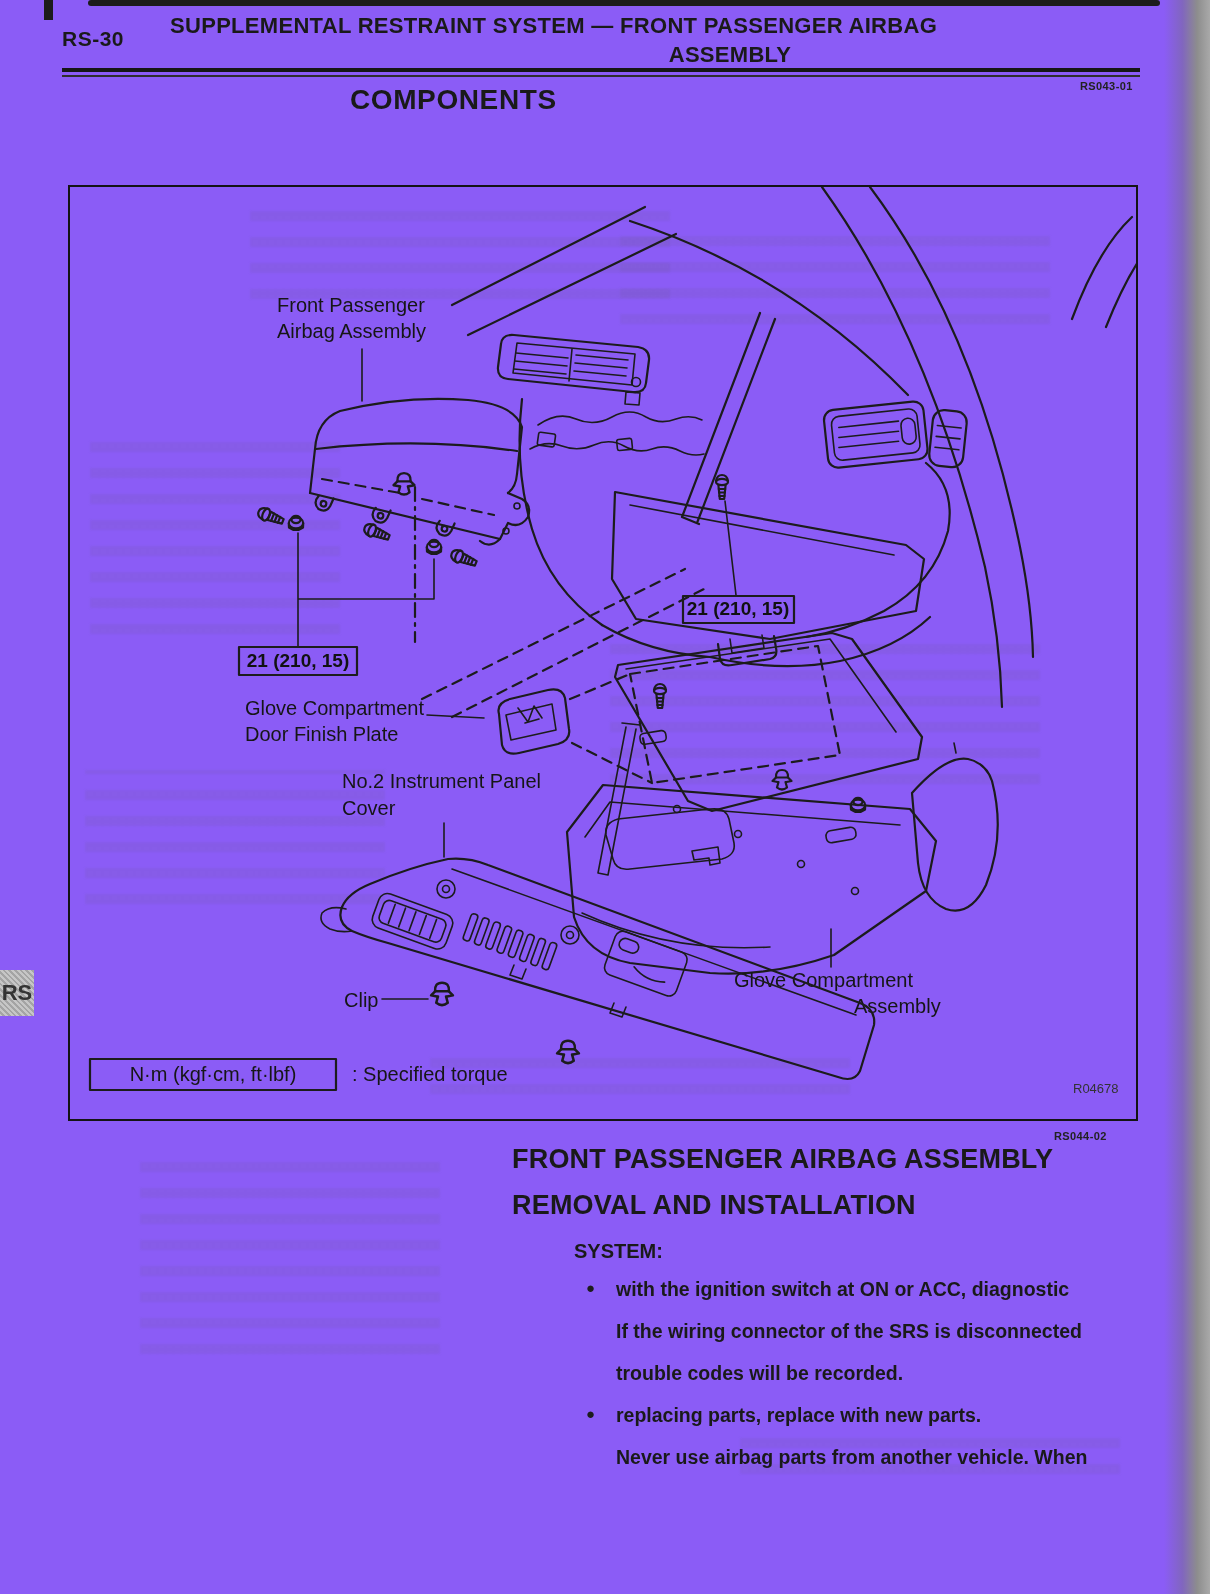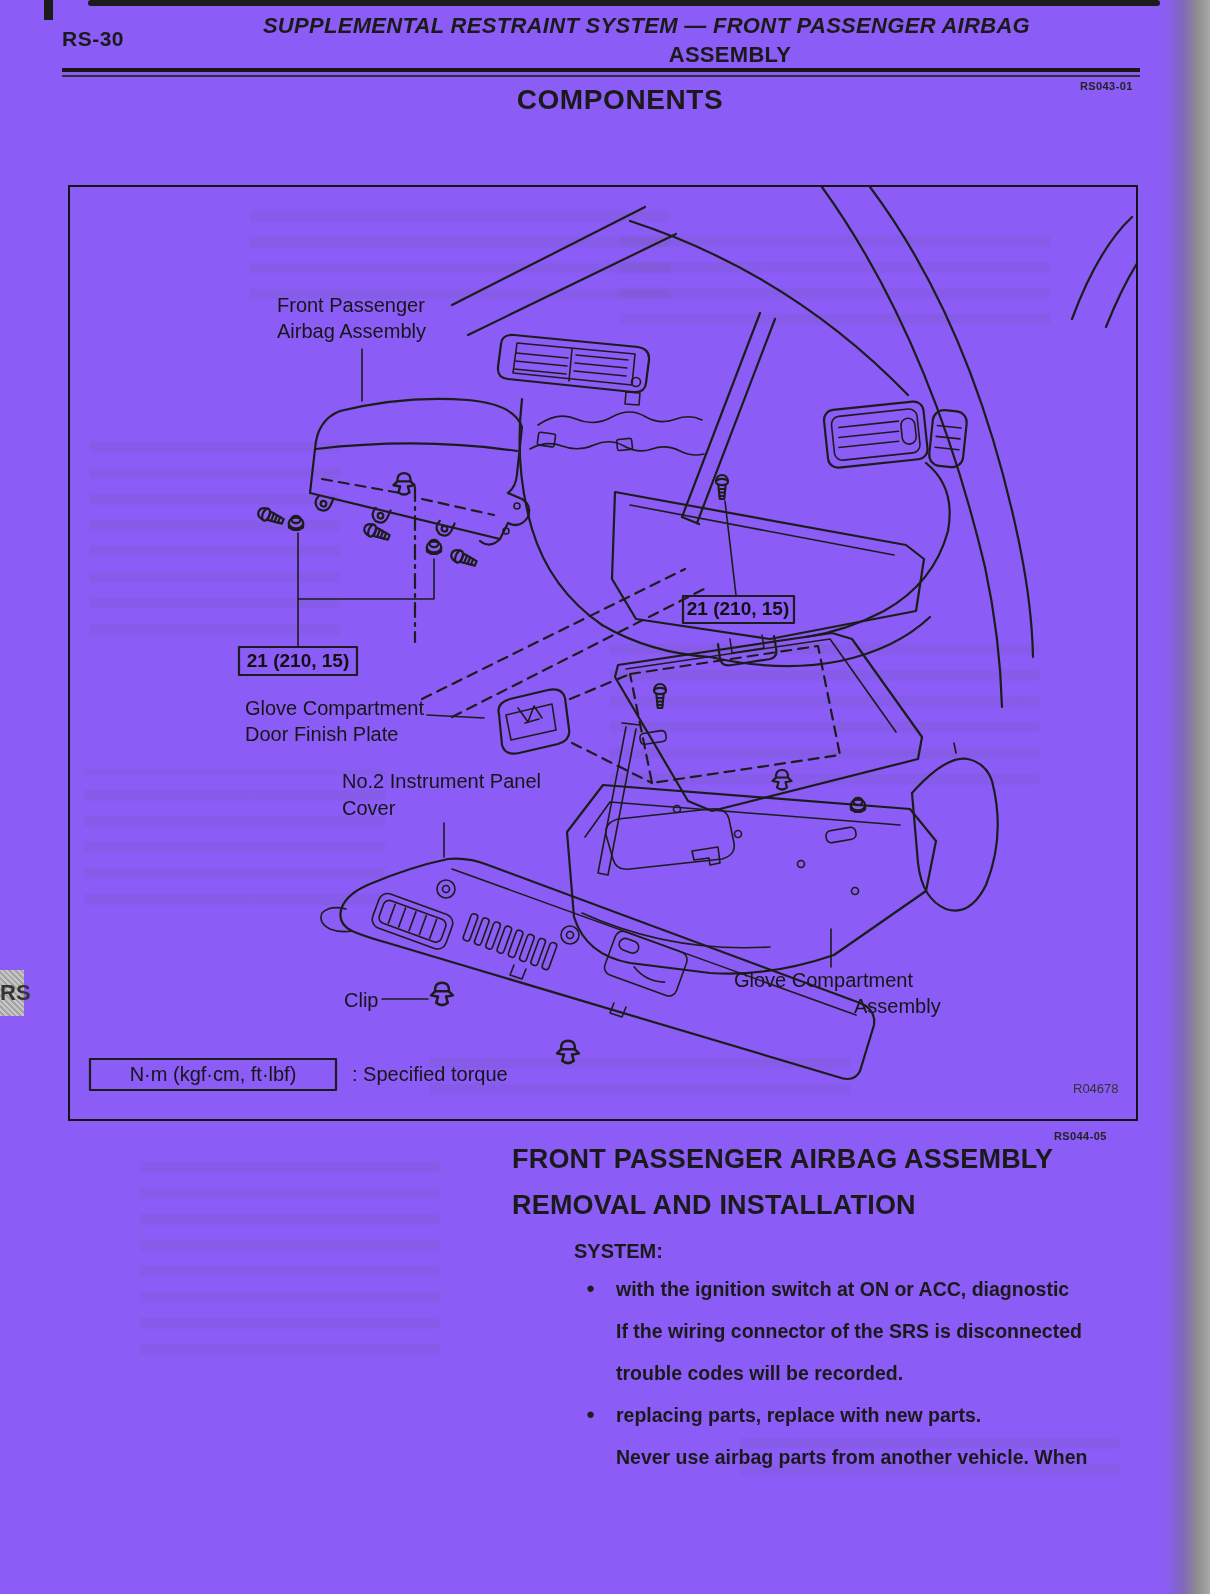--- a/index.html
+++ b/index.html
@@ -6,32 +6,32 @@
   body{background:#e8e8e6;font-family:"Liberation Sans", sans-serif;}
   .page{position:relative;width:1210px;height:1594px;margin:0 auto;background:#8b5cf6;overflow:hidden;color:#1a1a1a;}
   .abs{position:absolute;}
   
   .top-strip{left:88px;top:0;width:1072px;height:6px;background:#1c1c1c;border-radius:3px;}
   .corner-mark{left:44px;top:0;width:9px;height:20px;background:#1c1c1c;}
   .scan-edge{right:0;top:0;width:46px;height:1594px;background:linear-gradient(to right, rgba(120,120,120,0) 0%, rgba(115,115,115,0.42) 40%, #8d8d8d 72%, #a9a9a9 100%);}
   .smudge{background:repeating-linear-gradient(0deg, rgba(90,90,90,0) 0 16px, rgba(90,90,90,0.085) 16px 26px);filter:blur(1.2px);pointer-events:none;}
   
   .page-number{left:62px;top:27px;font-size:21px;font-weight:bold;letter-spacing:.5px;}
-  .header-title{left:170px;top:13px;width:860px;text-align:right;font-size:22px;font-weight:bold;letter-spacing:.3px;font-style:italic;}
+  .header-title{left:170px;top:13px;width:860px;text-align:left;font-size:22px;font-weight:bold;letter-spacing:.3px;}
   .header-title2{left:480px;top:42px;width:500px;text-align:center;font-size:22px;font-weight:bold;letter-spacing:.3px;}
   .rule1{left:62px;top:68px;width:1078px;height:4px;background:#161616;}
   .rule2{left:62px;top:75px;width:1078px;height:2px;background:#2e2e2e;}
   .code-small{font-size:11px;font-weight:bold;letter-spacing:.4px;color:#222;}
   .code-rs043{left:1056px;top:80px;padding-left:24px;}
-  .components-heading{left:350px;top:84px;width:540px;text-align:center;font-size:28px;font-weight:bold;letter-spacing:.6px;}
+  .components-heading{left:350px;top:84px;width:540px;font-size:28px;font-weight:bold;letter-spacing:.6px;}
   
   .frame{left:68px;top:185px;width:1070px;height:936px;border:2px solid #141414;box-sizing:border-box;background:transparent;}
   .frame svg{position:absolute;left:0;top:0;width:100%;height:100%;}
   
-  .rs-tab{left:0;top:970px;width:24px;height:46px;line-height:46px;text-align:center;font-size:22px;font-weight:bold;color:#343434;
+  .rs-tab{left:0;top:970px;width:34px;height:46px;line-height:46px;text-align:center;font-size:22px;font-weight:bold;color:#343434;
           background-image:repeating-linear-gradient(45deg,#c6c6c6 0 2px,#a4a4a4 2px 4px);}
   
   .code-rs044{left:1054px;top:1130px;}
   .h2a{left:512px;top:1144px;font-size:27px;font-weight:bold;letter-spacing:.2px;}
   .h2b{left:512px;top:1190px;font-size:27px;font-weight:bold;letter-spacing:.2px;}
   .notice-label{left:574px;top:1240px;font-size:20px;font-weight:bold;}
   .bullet-dot{font-size:15px;color:#1d1d1d;}
   .dot1{left:586px;top:1279px;}
   .dot2{left:586px;top:1405px;}
   .notice-lines{font-size:19.5px;font-weight:bold;line-height:42px;white-space:nowrap;}
@@ -281,21 +281,21 @@
       <g>
         <rect class="ln" x="20" y="872" width="246" height="31" fill="#fbfbf8"></rect>
         <text class="lbl" x="143" y="894" text-anchor="middle">N·m (kgf·cm, ft·lbf)</text>
         <text class="lbl" x="282" y="894">:  Specified torque</text>
       </g>
 
       <text class="figcode" x="1003" y="906">R04678</text>
     </svg>
   </div>
 
-  <div class="abs code-small code-rs044">RS044-05</div>
+  <div class="abs code-small code-rs044">RS044-02</div>
   <div class="abs h2a">FRONT PASSENGER AIRBAG ASSEMBLY</div>
   <div class="abs h2b">REMOVAL AND INSTALLATION</div>
   <div class="abs notice-label">SYSTEM:</div>
 
   <div class="abs bullet-dot dot1">●</div>
   <div class="abs notice-lines nl1">
     <div>with the ignition switch at ON or ACC, diagnostic</div>
     <div>If the wiring connector of the SRS is disconnected</div>
     <div>trouble codes will be recorded.</div>
   </div>

